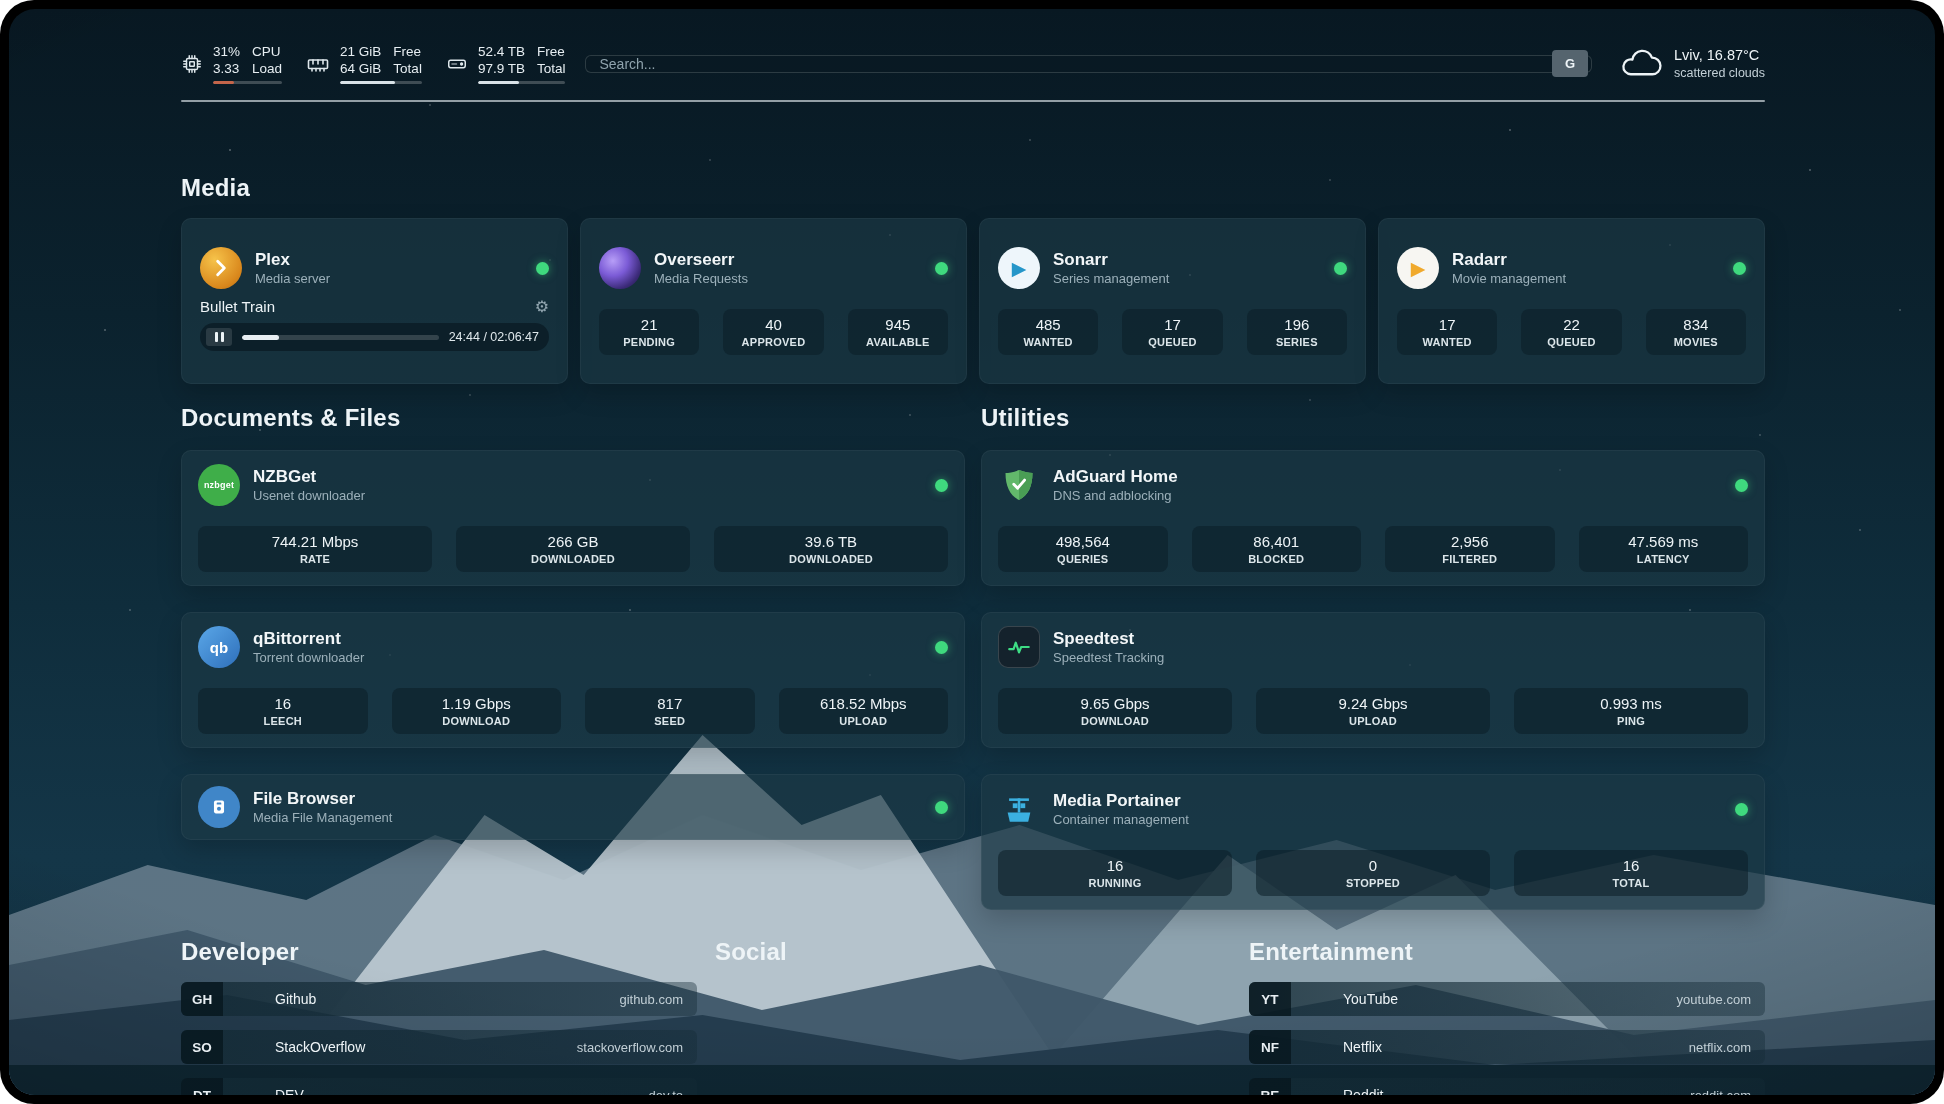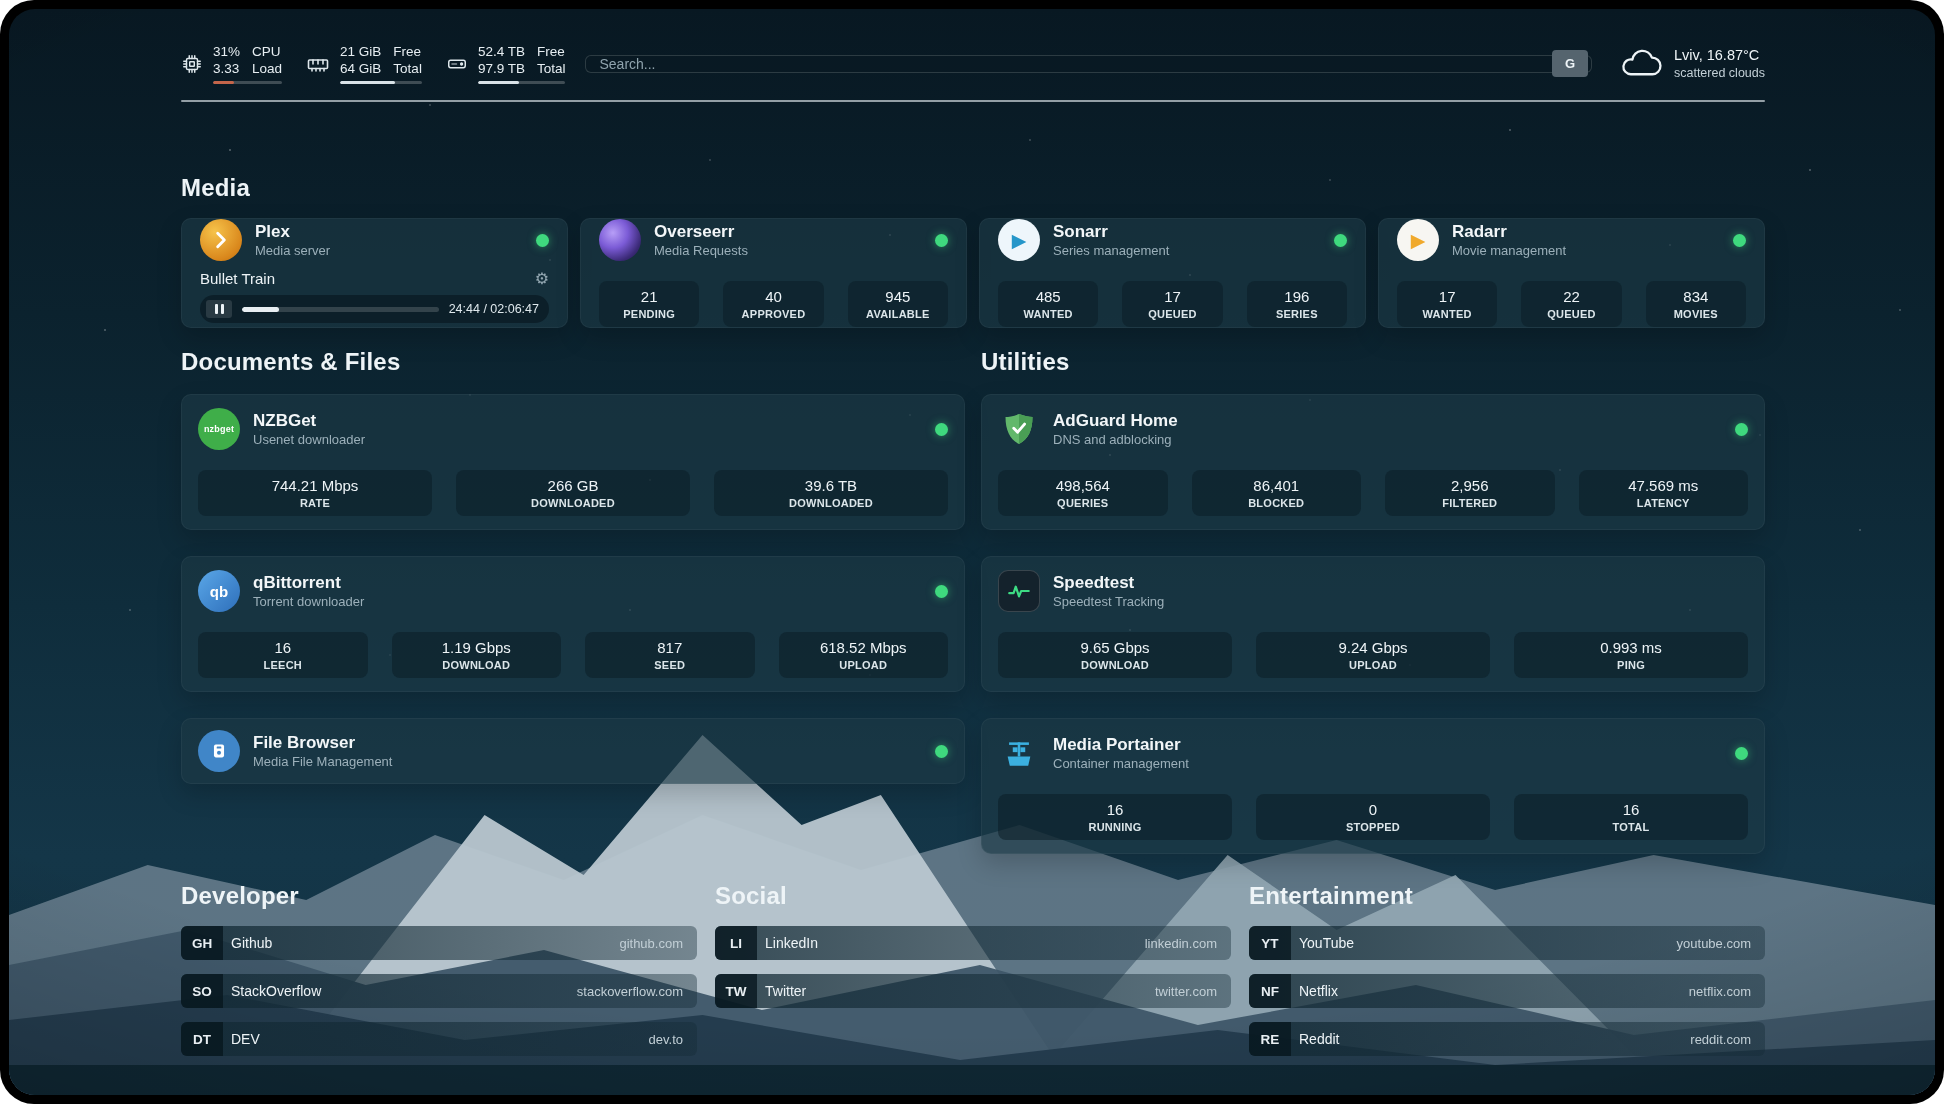--- a/index.html
+++ b/index.html
@@ -60,21 +60,21 @@
 
   .divider { margin-top:16px; height:2px; border-radius:1px; background:rgba(240,248,252,.6); }
 
   
   .section-title { font-size:24px; font-weight:700; color:#eef4f7; letter-spacing:.2px; }
   .media-title { margin-top:72px; margin-bottom:16px; }
   .media-grid { display:grid; grid-template-columns:repeat(4,1fr); gap:12px; }
 
   .card { background:rgba(27,56,69,.66); border:1px solid rgba(255,255,255,.045); border-radius:10px;
     padding:13px 16px; box-shadow:0 10px 24px rgba(0,0,0,.18); cursor:pointer; }
-  .card.media-card { padding:0 18px; }
+  .card.media-card { padding:28px 18px; }
 
   .card-header { display:flex; align-items:center; gap:13px; }
   .app-icon { width:42px; height:42px; border-radius:50%; flex:0 0 42px; display:flex; align-items:center; justify-content:center; overflow:hidden; }
   .card-titles { min-width:0; }
   .card-name { font-size:17px; font-weight:600; color:#f2f6f8; line-height:21px; white-space:nowrap; }
   .card-sub { font-size:13px; color:#9cb0ba; line-height:17px; white-space:nowrap; }
   .status-dot { width:13px; height:13px; border-radius:50%; margin-left:auto; flex:0 0 13px;
     box-shadow:0 0 8px rgba(63,217,126,.55); }
 
   .stats-row { display:flex; gap:24px; margin-top:20px;justify-content:center; }
@@ -117,21 +117,21 @@
   .ic-transparent { background:transparent; }
   .glyph { line-height:1; }
 
   
   .bookmarks { display:grid; grid-template-columns:repeat(3,1fr); gap:18px; margin-top:28px; }
   .bm-title { margin-bottom:16px; }
   .bm-row { display:flex; align-items:stretch; height:34px; border-radius:6px; overflow:hidden; margin-bottom:14px;
     background:linear-gradient(90deg, rgba(19,42,53,.78), rgba(19,42,53,.4)); cursor:pointer; }
   .bm-badge { width:42px; flex:0 0 42px; background:rgba(7,22,30,.78); display:flex; align-items:center;
     justify-content:center; font-size:13.5px; font-weight:600; color:#e8eef2; }
-  .bm-name { padding-left:8px; align-self:center; font-size:14px; color:#eef4f7; }
+  .bm-name { padding-left:8px; align-self:center; font-size:14px; color:#eef4f7;margin-left:44px; }
   .bm-url { margin-left:auto; padding-right:14px; align-self:center; font-size:13px; color:#c2cfd6; }
 </style>
 </head>
 <body>
 
 <div class="frame">
   <div class="screen">
 
     <span class="stars"></span>
     <svg class="mountains" viewBox="0 0 1944 430" preserveAspectRatio="none">
@@ -557,32 +557,20 @@
               </div>
               <div class="bm-row">
                 <span class="bm-badge">DT</span>
                 <span class="bm-name">DEV</span>
                 <span class="bm-url">dev.to</span>
               </div>
             </div>
         </div>
         <div>
           <h2 class="section-title bm-title">Social</h2>
-          <div>
-              <div class="bm-row">
-                <span class="bm-badge">LI</span>
-                <span class="bm-name">LinkedIn</span>
-                <span class="bm-url">linkedin.com</span>
-              </div>
-              <div class="bm-row">
-                <span class="bm-badge">TW</span>
-                <span class="bm-name">Twitter</span>
-                <span class="bm-url">twitter.com</span>
-              </div>
-            </div>
         </div>
         <div>
           <h2 class="section-title bm-title">Entertainment</h2>
           <div>
               <div class="bm-row">
                 <span class="bm-badge">YT</span>
                 <span class="bm-name">YouTube</span>
                 <span class="bm-url">youtube.com</span>
               </div>
               <div class="bm-row">

